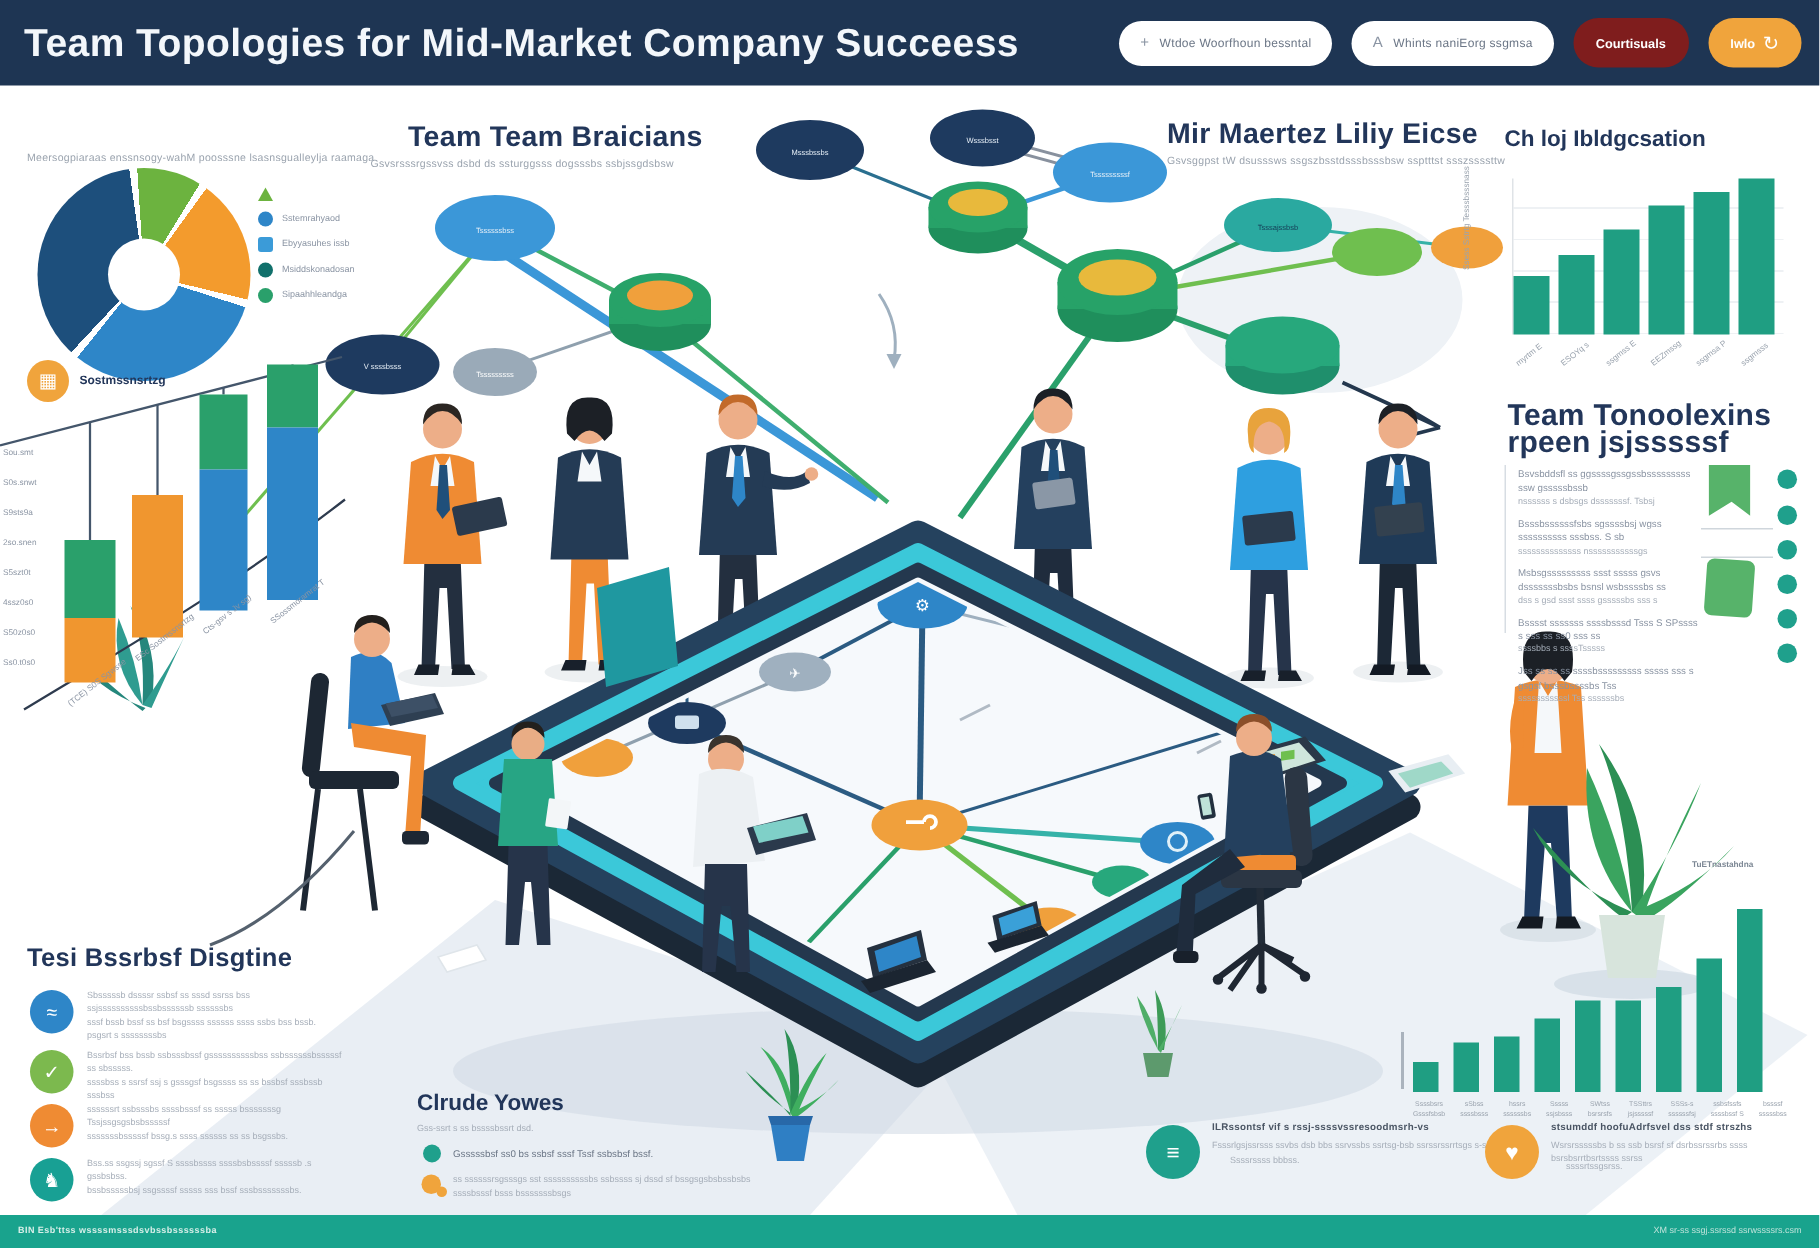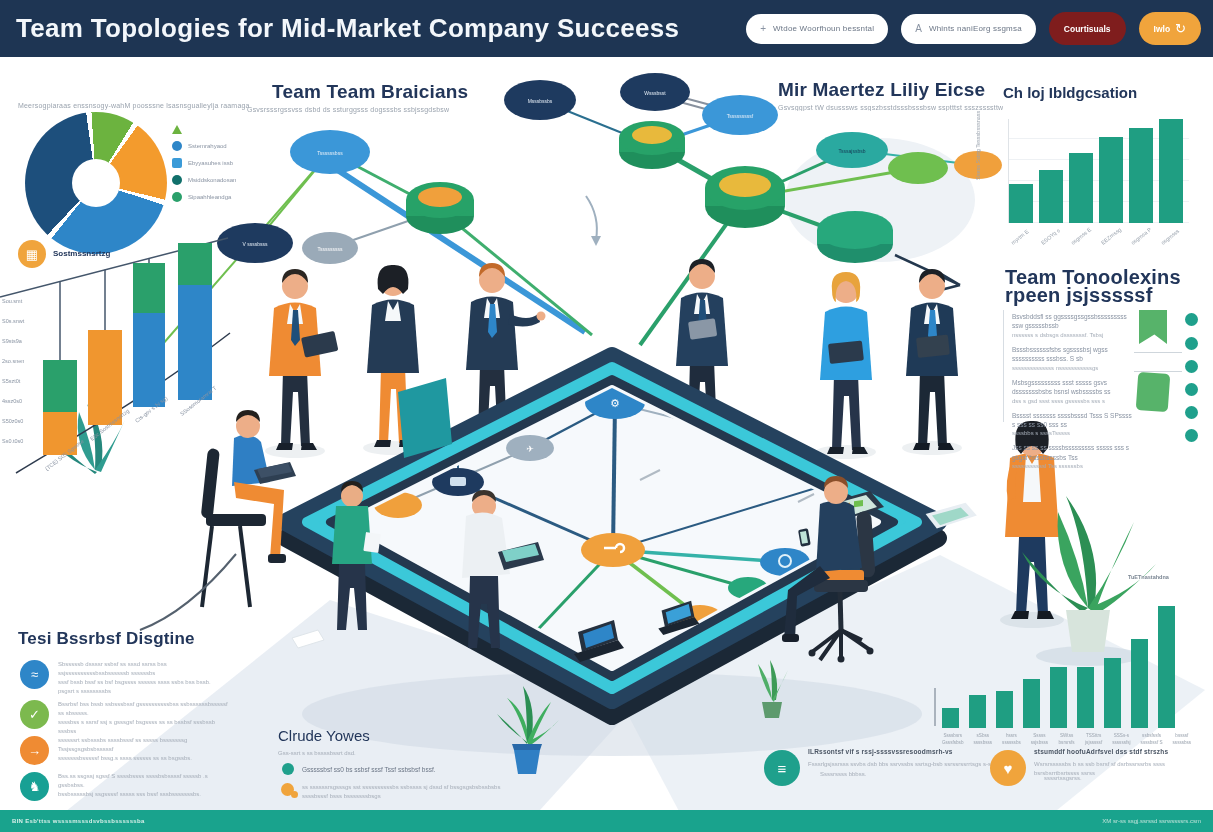--- a/index.html
+++ b/index.html
@@ -547,21 +547,21 @@
       </div>
   </div>
   <div class="eco-row ovl" style="left:20px;top:772px;">
     <div class="eco-ic" style="background:#18a094">♞</div>
     <div>
         <div class="tiny2">Bss.ss ssgssj sgssf S ssssbssss ssssbsbssssf sssssb .s gssbsbss.</div>
         <div class="tiny2">bssbsssssbsj ssgssssf sssss sss bssf sssbsssssssbs.</div>
       </div>
   </div>
 
-  <div class="ovl" style="left:278px;top:727px;font-size:15px;font-weight:400;color:#22365a;">Clrude Yowes</div>
+  <div class="ovl" style="left:278px;top:727px;font-size:15px;font-weight:700;color:#22365a;">Clrude Yowes</div>
   <div class="ovl tiny2" style="left:278px;top:749px;">Gss-ssrt s ss bssssbssrt dsd.</div>
   <div class="ovl" style="left:282px;top:763px;width:12px;height:12px;border-radius:50%;background:#1fa08c;"></div>
   <div class="ovl tiny" style="left:302px;top:765px;width:200px;color:#6b7686;">Gsssssbsf ss0 bs ssbsf sssf Tssf ssbsbsf bssf.</div>
   <div class="ovl" style="left:281px;top:783px;width:13px;height:13px;border-radius:50%;background:#f0a43c;"></div>
   <div class="ovl" style="left:291px;top:791px;width:7px;height:7px;border-radius:50%;background:#f0a43c;"></div>
   <div class="ovl tiny2" style="left:302px;top:783px;width:280px;">ss ssssssrsgsssgs sst ssssssssssbs ssbssss sj dssd sf bssgsgsbsbssbsbs</div>
   <div class="ovl tiny2" style="left:302px;top:792px;width:280px;">ssssbsssf bsss bsssssssbsgs</div>
 
   <div class="ovl card-ic" style="left:764px;top:750px;background:#1fa08c;">≡</div>
   <div class="ovl ct" style="left:808px;top:748px;width:225px;">ILRssontsf vif s rssj-ssssvssresoodmsrh-vs</div>

